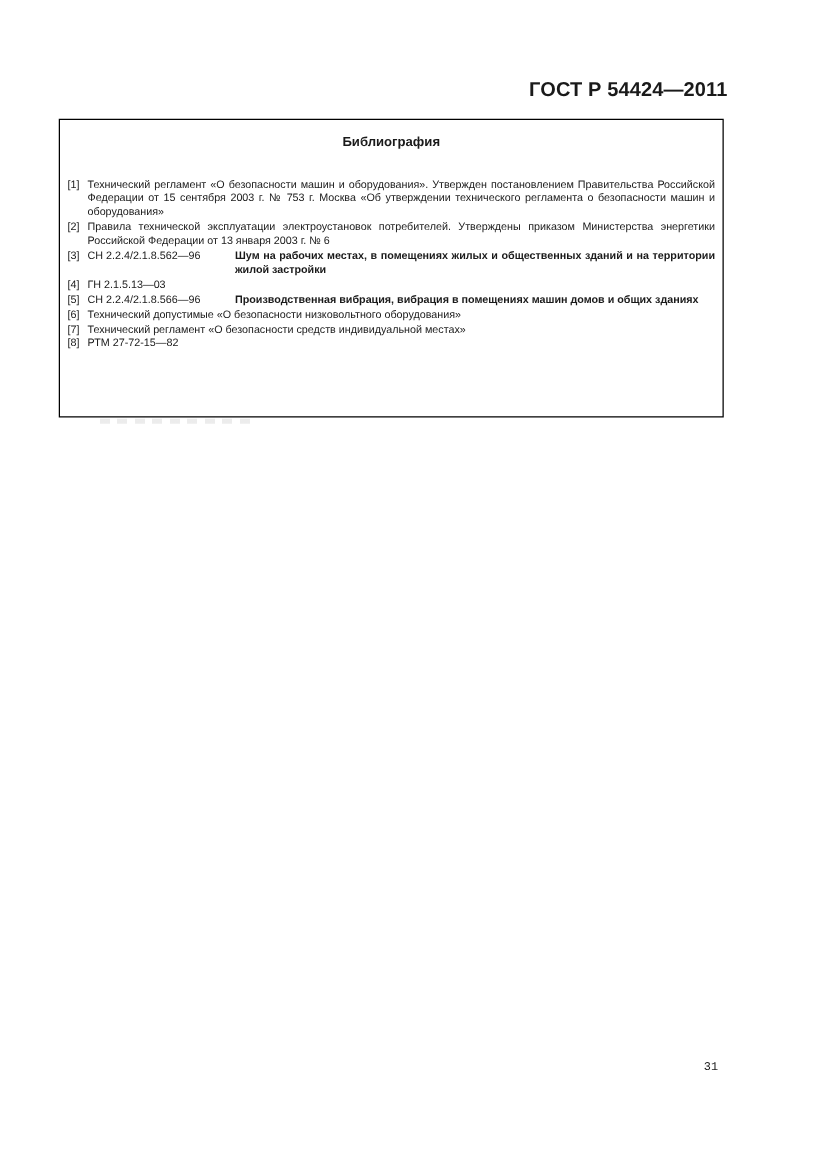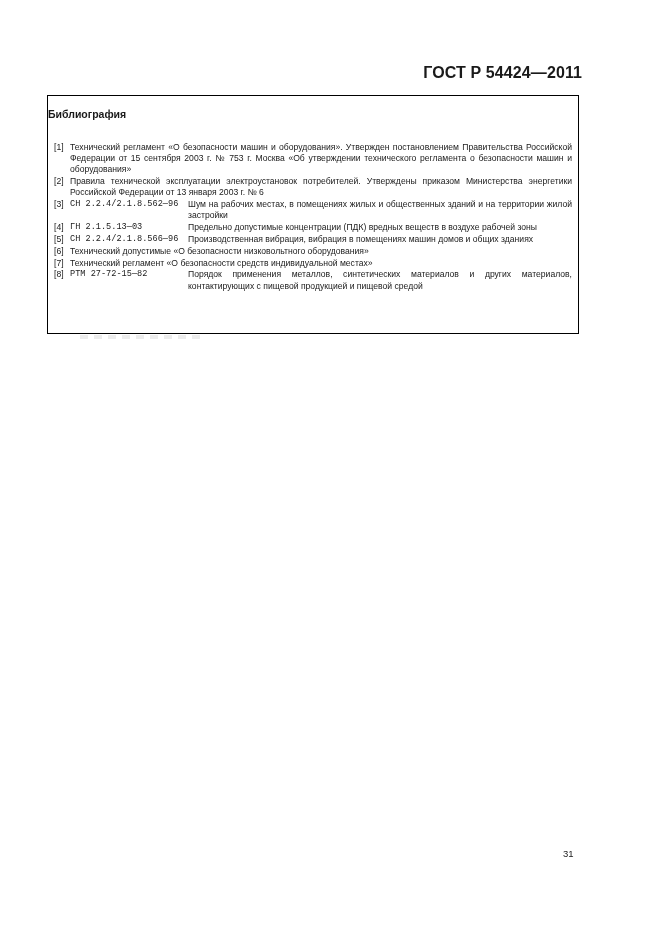--- a/index.html
+++ b/index.html
@@ -12,33 +12,33 @@
     font-size: 16px; font-weight: bold; letter-spacing: 0.1px;
   }
   .bib-box {
     position: absolute; left: 47px; top: 95px;
     width: 532px; height: 239px;
     border: 1.3px solid #000;
     box-sizing: border-box;
   }
   .bib-title {
     position: absolute; left: 0; right: 0; top: 12px;
-    font-size: 10.5px; font-weight: bold;
+    text-align: center; font-size: 10.5px; font-weight: bold;
   }
   .bib-list {
     position: absolute; left: 6px; right: 6px; top: 46px;
     font-size: 8.6px; line-height: 11.2px;
   }
   .entry { display: flex; margin-bottom: 0.6px; }
   .num { width: 16px; flex: 0 0 16px; }
   .body-text { flex: 1; text-align: justify; }
-  .code { width: 118px; flex: 0 0 118px; font-family: Liberation Mono, monospace; }
-  .desc { flex: 1; text-align: justify; }
+  .code { width: 118px; flex: 0 0 118px; }
+  .desc { flex: 1; text-align: justify; font-weight: bold; }
   .page-number {
-    position: absolute; left: 563px; top: 848px; font-size: 9.5px;
+    position: absolute; left: 563px; top: 848px; font-size: 9.5px; font-family: Liberation Mono, monospace;
   }
   .artifact {
     position: absolute; left: 80px; top: 335px; width: 125px; height: 4px;
     background: repeating-linear-gradient(90deg, #e4e4e4 0 8px, transparent 8px 14px);
     opacity: 0.7;
   }
 </style>
 </head>
 <body>
 
@@ -60,21 +60,20 @@
 
     <div class="entry">
       <span class="num">[3]</span>
       <span class="code">СН 2.2.4/2.1.8.562—96</span>
       <span class="desc">Шум на рабочих местах, в помещениях жилых и общественных зданий и на территории жилой застройки</span>
     </div>
 
     <div class="entry">
       <span class="num">[4]</span>
       <span class="code">ГН 2.1.5.13—03</span>
-      <span class="desc">Предельно допустимые концентрации (ПДК) вредных веществ в воздухе рабочей зоны</span>
     </div>
 
     <div class="entry">
       <span class="num">[5]</span>
       <span class="code">СН 2.2.4/2.1.8.566—96</span>
       <span class="desc">Производственная вибрация, вибрация в помещениях машин домов и общих зданиях</span>
     </div>
 
     <div class="entry">
       <span class="num">[6]</span>
@@ -82,21 +81,20 @@
     </div>
 
     <div class="entry">
       <span class="num">[7]</span>
       <span class="body-text">Технический регламент «О безопасности средств индивидуальной местах»</span>
     </div>
 
     <div class="entry">
       <span class="num">[8]</span>
       <span class="code">РТМ 27-72-15—82</span>
-      <span class="desc">Порядок применения металлов, синтетических материалов и других материалов, контактирующих с пищевой продукцией и пищевой средой</span>
     </div>
 
   </div>
 </div>
 
 <div class="artifact"></div>
 
 <div class="page-number">31</div>
 
 </body></html>

